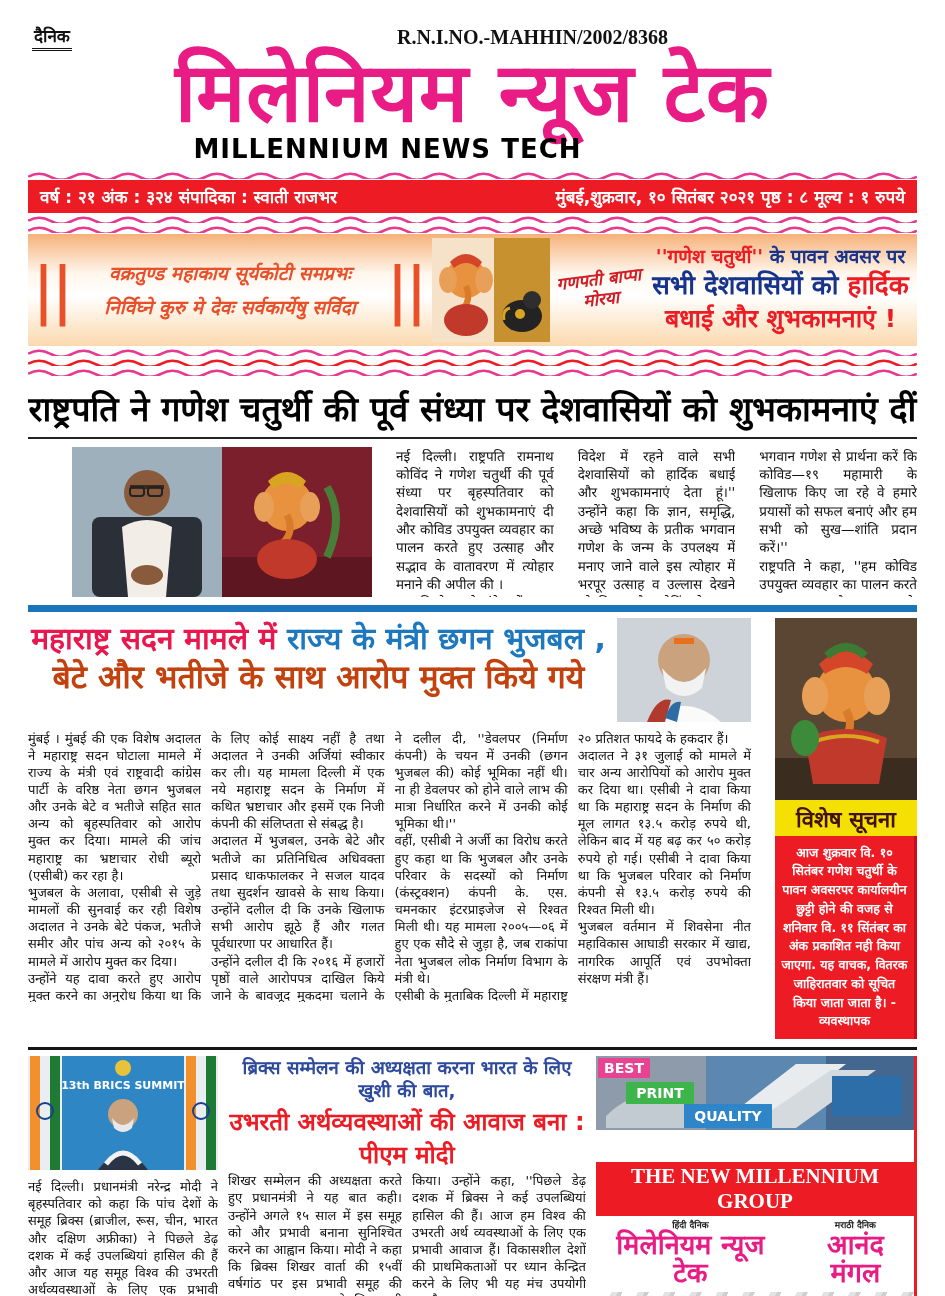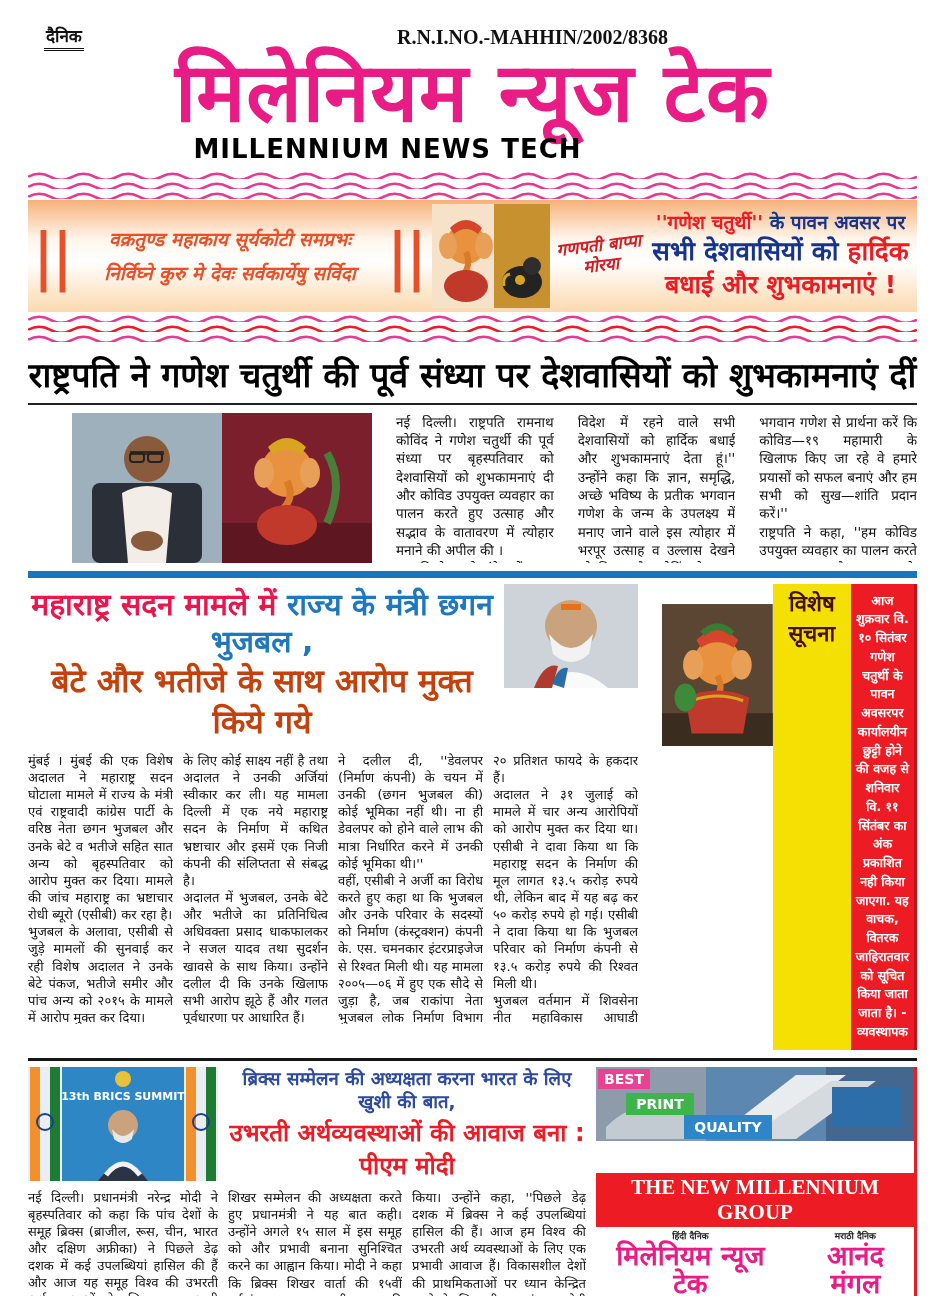--- a/index.html
+++ b/index.html
@@ -6,21 +6,21 @@
   body {
     width:945px; min-height:1296px; background:#fff;
     font-family:"DejaVu Sans","Liberation Sans",sans-serif;
     color:#111;
   }
   .page { width:945px; min-height:1296px; background:#fff; padding:22px 28px 10px 28px; }
   .content { border-bottom:3px solid #151515; padding-bottom:6px; }
 
   
   .header { position:relative; text-align:center; padding-top:4px; }
-  .daily-tag { position:absolute; left:16px; top:2px; font-weight:bold; font-size:17px;
+  .daily-tag { position:absolute; left:4px; top:2px; font-weight:bold; font-size:17px;
     border-bottom:3px double #111; padding:0 2px 1px 2px; }
   .rni { font-family:"Liberation Serif","DejaVu Serif",serif; font-weight:bold; font-size:20px;
     text-align:center; padding-left:120px; }
   .masthead { font-size:82px; font-weight:bold; color:#e81c84; line-height:1.08; letter-spacing:1px; }
   .mast-sub { font-size:26px; font-weight:bold; letter-spacing:1px; color:#000; margin:-4px 170px 6px 0; }
 
   
   .datebar { background:#ed1c24; color:#fff; font-weight:bold; font-size:17px;
     display:flex; justify-content:space-between; align-items:center; padding:5px 12px; }
 
@@ -61,38 +61,38 @@
   .art2-heads { flex:1; text-align:center; padding-top:2px; }
   .a2h1 { font-size:30px; font-weight:bold; line-height:1.25; }
   .a2h1 .pink { color:#e8174d; }
   .a2h1 .blue { color:#1e78be; }
   .a2h2 { font-size:32px; font-weight:bold; color:#c2410c; line-height:1.3; }
   .bhujbal { flex:0 0 134px; height:104px; }
   .art2-cols { display:flex; gap:10px; margin-top:8px; }
   .art2-col { flex:1; font-size:13px; line-height:1.32; height:272px; }
 
   
-  .sidebar { flex:0 0 142px; display:flex; flex-direction:row; }
+  .sidebar { flex:0 0 142px; display:flex; flex-direction:column; }
   .sb-photo { width:142px; height:182px; }
   .sb-title { background:#f5e003; color:#43100a; font-weight:bold; font-size:22px;
     text-align:center; padding:3px 0; }
   .sb-notice { background:#ed1c24; color:#fff; font-weight:bold; font-size:12.5px;
     line-height:1.5; text-align:center; padding:8px 5px; flex:1; border-right:3px solid #c41017; }
 
   .blackline { height:3px; background:#151515; margin:8px 0 6px 0; }
 
   
   .art3 { display:flex; gap:10px; }
   .art3-left { flex:1; display:flex; gap:10px; }
   .art3-colA { flex:0 0 190px; }
   .brics-photo { width:190px; height:114px; margin-bottom:4px; }
   .art3-col1 { font-size:13px; line-height:1.32; height:158px; }
   .art3-B { flex:1; }
   .a3h1 { font-size:18.5px; font-weight:bold; color:#2e4a9e; text-align:center; line-height:1.25; }
-  .a3h2 { font-size:24px; font-weight:bold; color:#ed1c24; text-align:center; margin:2px 0 8px 0; }
+  .a3h2 { font-size:24px; font-weight:bold; color:#ed1c24; text-align:center; margin:2px 0 2px 0; }
   .art3-cols { display:flex; gap:10px; }
   .art3-col { flex:1; font-size:13px; line-height:1.32; height:218px; }
 
   
   .ad { flex:0 0 318px; border-right:3px solid #ed1c24; display:flex; flex-direction:column; }
   .ad-collage { width:318px; height:74px; }
   .ad-band { background:#ed1c24; color:#fff; font-family:"Liberation Serif","DejaVu Serif",serif;
     font-weight:bold; font-size:21px; text-align:center; padding:2px 0;margin-top:32px; }
   .ad-papers { display:flex; justify-content:space-between; align-items:flex-end; padding:2px 4px 4px 4px;gap:20px; }
   .ad-paper { text-align:center; }
@@ -125,20 +125,24 @@
     <div class="daily-tag">दैनिक</div>
     <div class="rni">R.N.I.NO.-MAHHIN/2002/8368</div>
     <div class="masthead">मिलेनियम न्यूज टेक</div>
     <div class="mast-sub">MILLENNIUM NEWS TECH</div>
   </div>
 
   <svg class="wave" viewBox="0 0 880 12" preserveAspectRatio="none">
         <use href="#wv" stroke="#e6398f"></use>
       </svg>
 
+  <div class="datebar">
+    <span>वर्ष : २१  अंक : ३२४  संपादिका : स्वाती राजभर</span>
+    <span>मुंबई,शुक्रवार, १० सितंबर २०२१  पृष्ठ : ८ मूल्य : १ रुपये</span>
+  </div>
 
   <svg class="wave" viewBox="0 0 880 12" preserveAspectRatio="none">
         <use href="#wv" stroke="#e6398f"></use>
       </svg>
   <svg class="wave" viewBox="0 0 880 12" preserveAspectRatio="none">
         <use href="#wv" stroke="#e6398f"></use>
       </svg>
 
   <div class="banner">
     <div class="shloka-wrap">

